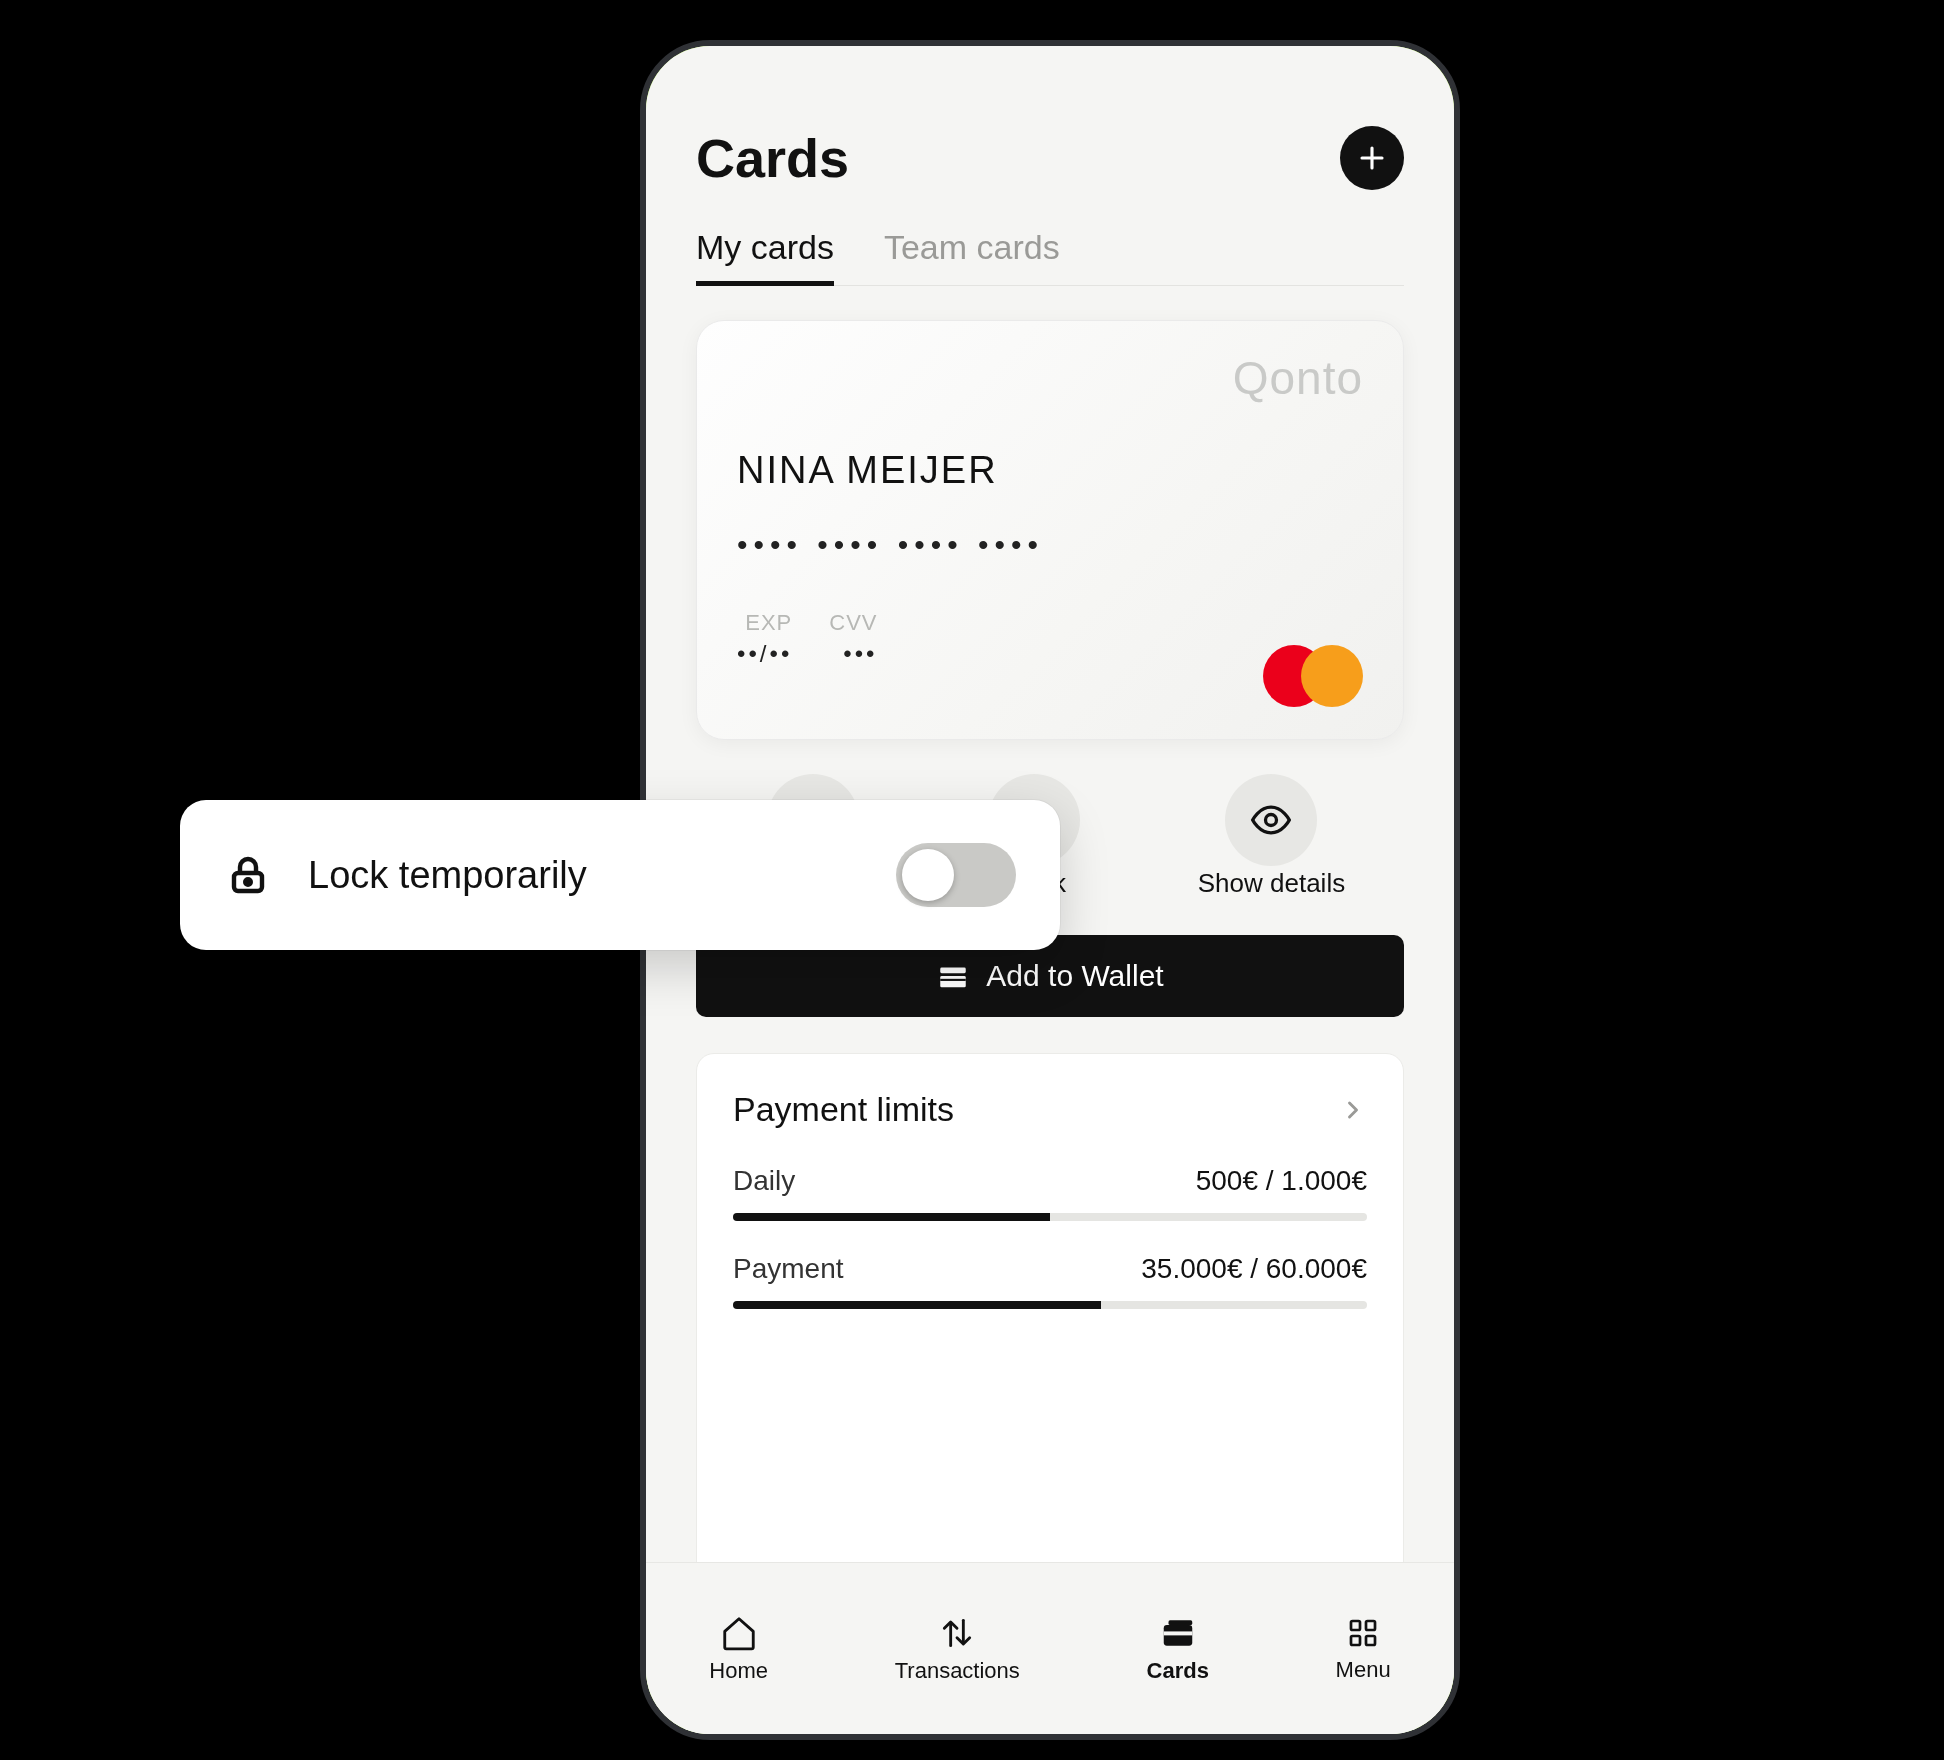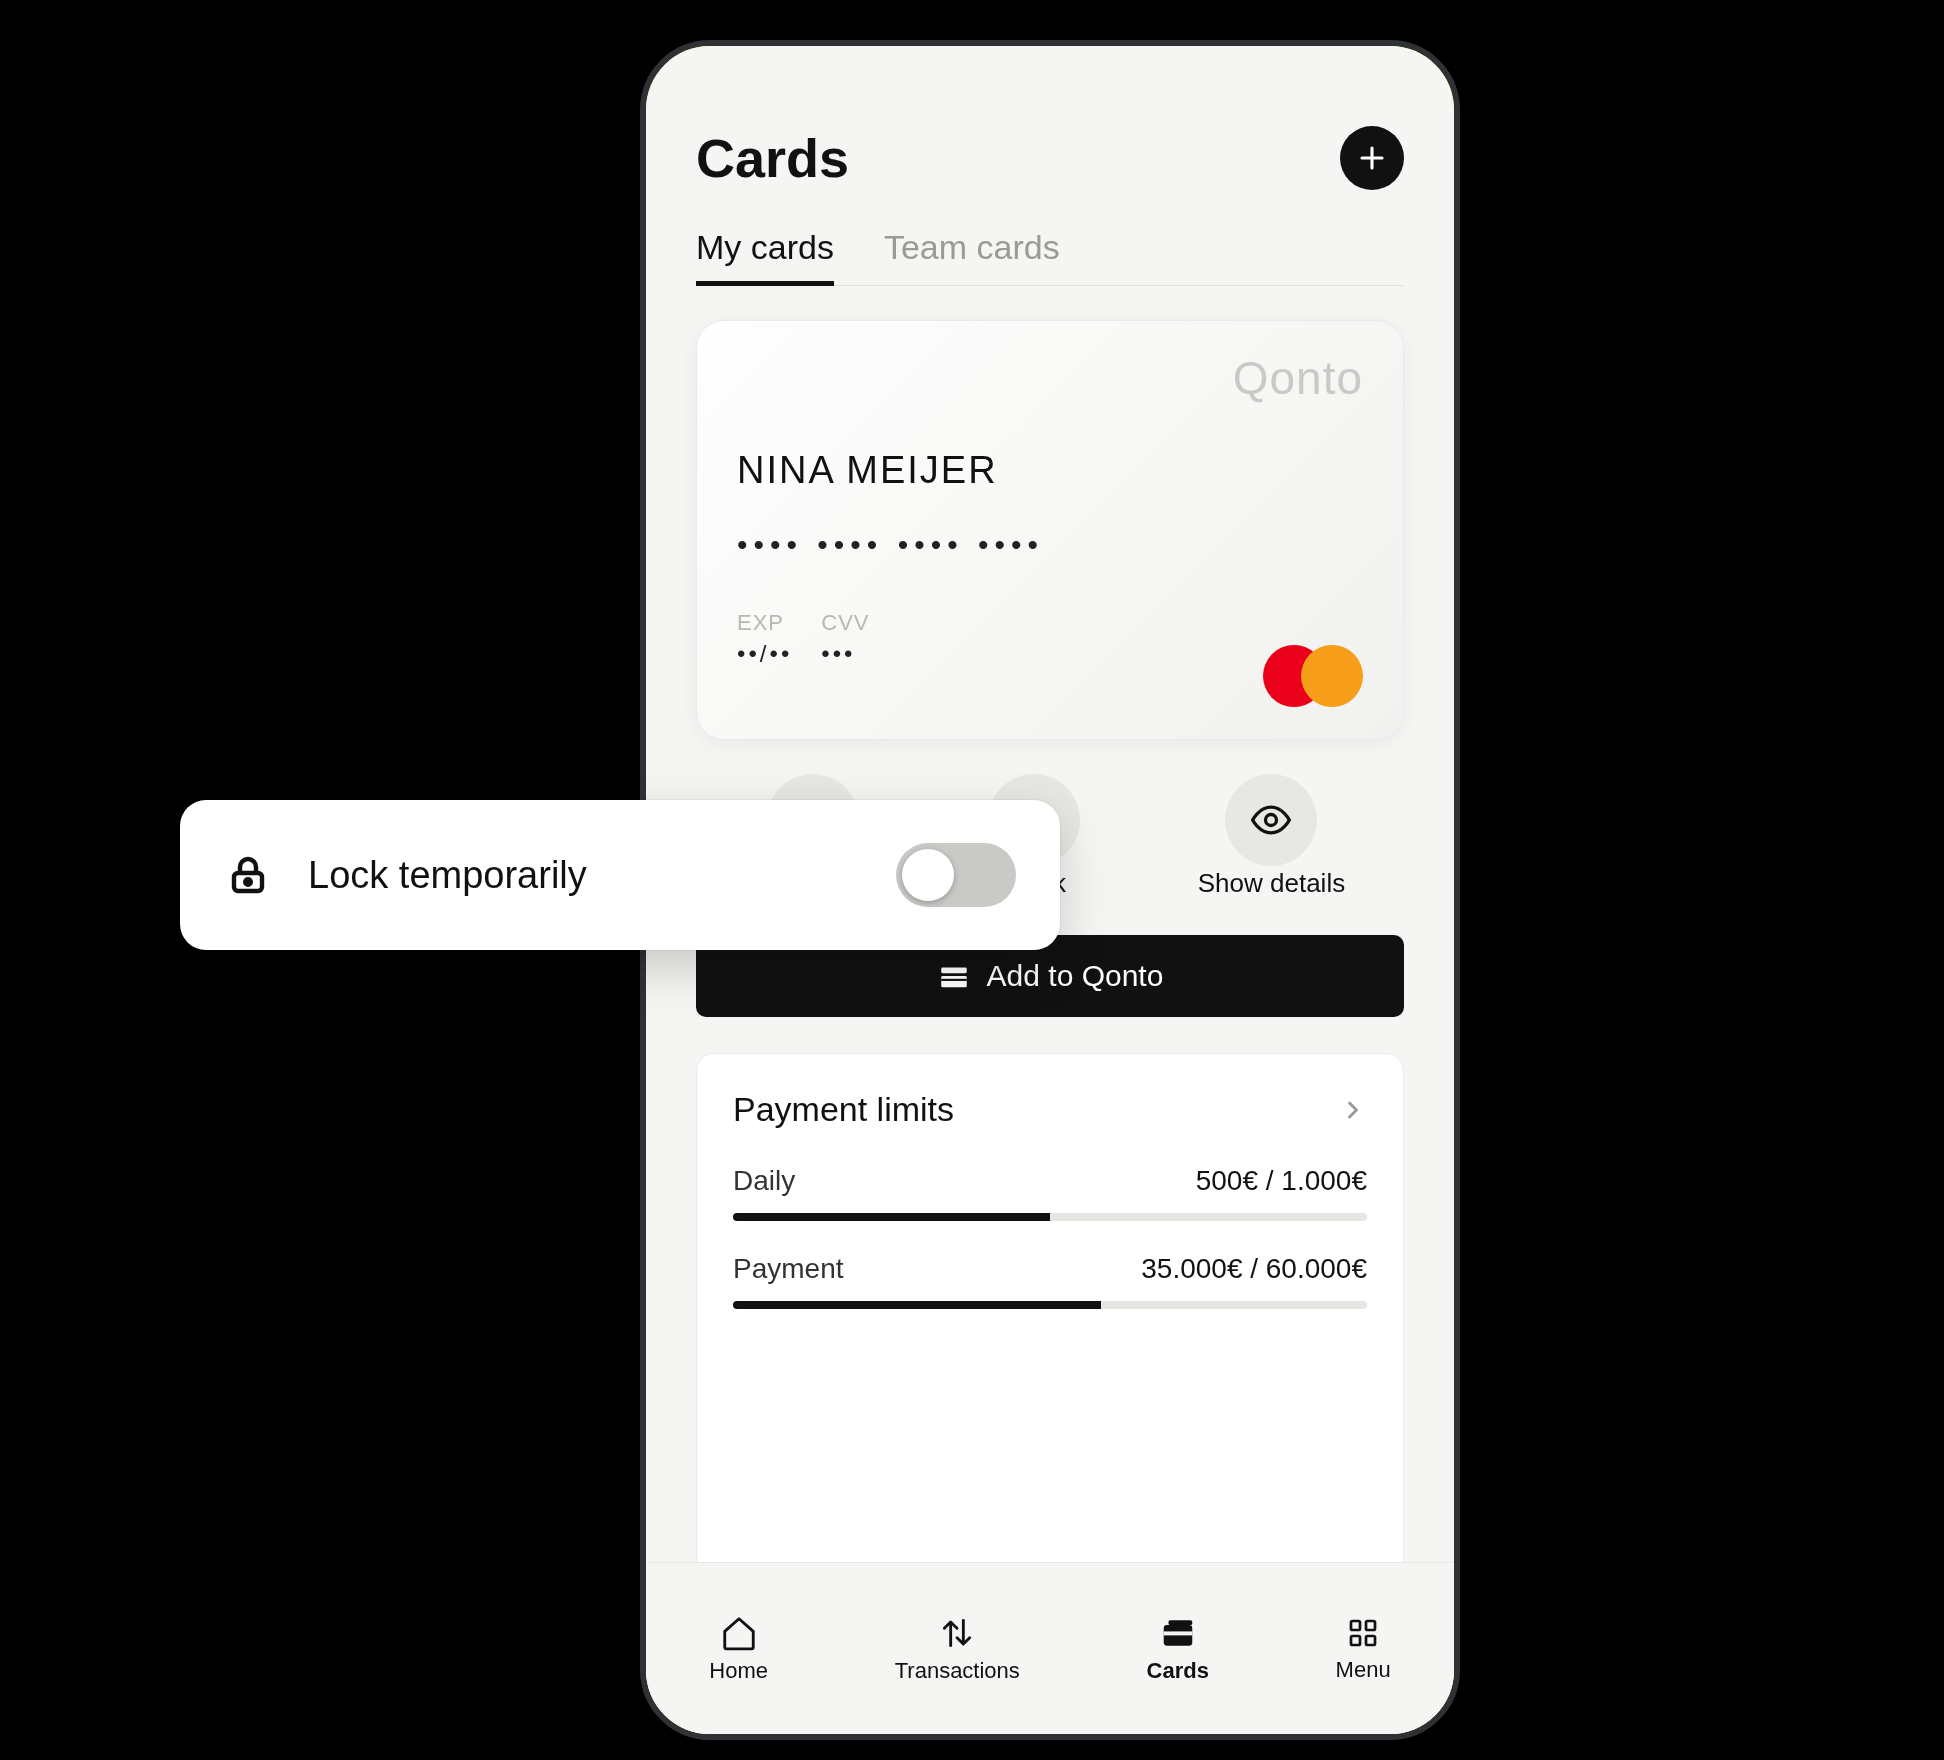--- a/index.html
+++ b/index.html
@@ -103,21 +103,22 @@
   }
   .card-number {
     margin-top: 36px;
     font-size: 30px;
     letter-spacing: 6px;
     color: #222;
   }
   .card-meta {
     margin-top: 48px;
     display: flex;
-    gap: 29px;
+    gap: 37px;
+    text-align: right;
   }
   .card-meta-label {
     font-size: 22px;
     color: #b7b8b5;
     letter-spacing: 1px;
   }
   .card-meta-val {
     font-size: 24px;
     color: #222;
     margin-top: 4px;
@@ -349,21 +350,21 @@
         <div class="action-label">Show details</div>
       </div>
     </div>
 
     <div class="wallet-btn">
       <svg width="34" height="34" viewBox="0 0 24 24" fill="#fff">
           <rect x="3" y="6" width="18" height="4" rx="1"></rect>
           <rect x="3" y="12" width="18" height="8" rx="1"></rect>
           <rect x="3" y="14" width="18" height="1.5" fill="#111"></rect>
         </svg>
-      <span>Add to Qonto</span>
+      <span>Add to Wallet</span>
     </div>
 
     <div class="limits">
       <div class="limits-header">
         <div class="limits-title">Payment limits</div>
         <svg width="28" height="28" viewBox="0 0 24 24" fill="none" stroke="#9a9a97" stroke-width="2.5" stroke-linecap="round" stroke-linejoin="round">
             <polyline points="9 18 15 12 9 6"></polyline>
           </svg>
       </div>
       <div class="limit-row">

